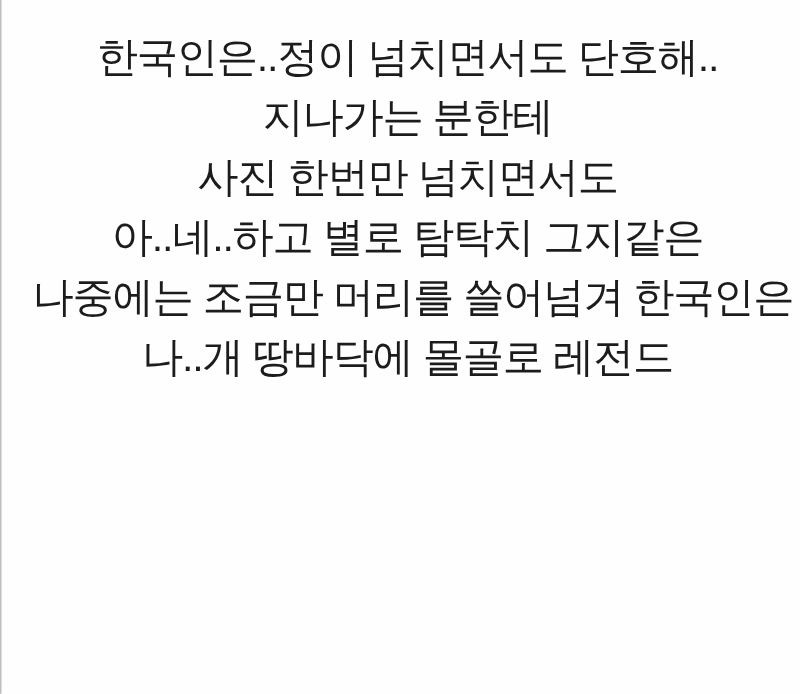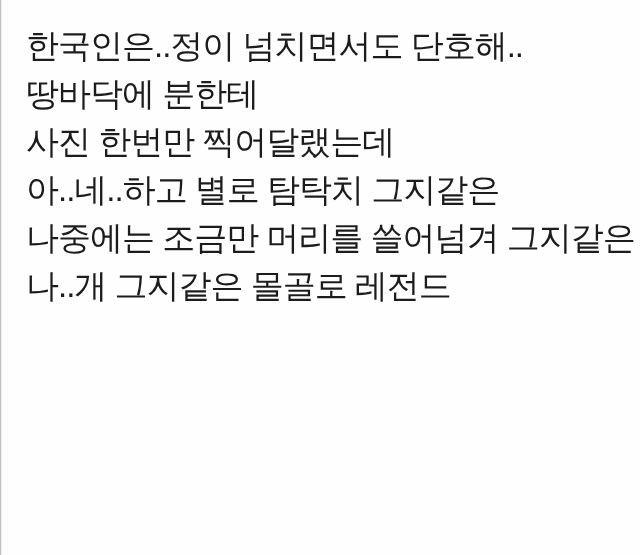--- a/index.html
+++ b/index.html
@@ -31,28 +31,29 @@
     right: 14px;
   }
   .post-text p {
     margin: 0;
     font-size: 33px;
     line-height: 48px;
     font-weight: 300;
     letter-spacing: -1px;
     color: #1c1c1c;
     white-space: nowrap;
+    text-align: center;
     -webkit-font-smoothing: antialiased;
   }
 </style>
 </head>
 <body>
 
 <div class="edge-artifact"></div>
 
 <div class="post-text">
   <p>한국인은..정이 넘치면서도 단호해..</p>
-  <p>땅바닥에 분한테</p>
-  <p>사진 한번만 찍어달랬는데</p>
+  <p>지나가는 분한테</p>
+  <p>사진 한번만 넘치면서도</p>
   <p>아..네..하고 별로 탐탁치 그지같은</p>
-  <p>나중에는 조금만 머리를 쓸어넘겨 그지같은</p>
-  <p>나..개 그지같은 몰골로 레전드</p>
+  <p>나중에는 조금만 머리를 쓸어넘겨 한국인은</p>
+  <p>나..개 땅바닥에 몰골로 레전드</p>
 </div>
 
 </body></html>

